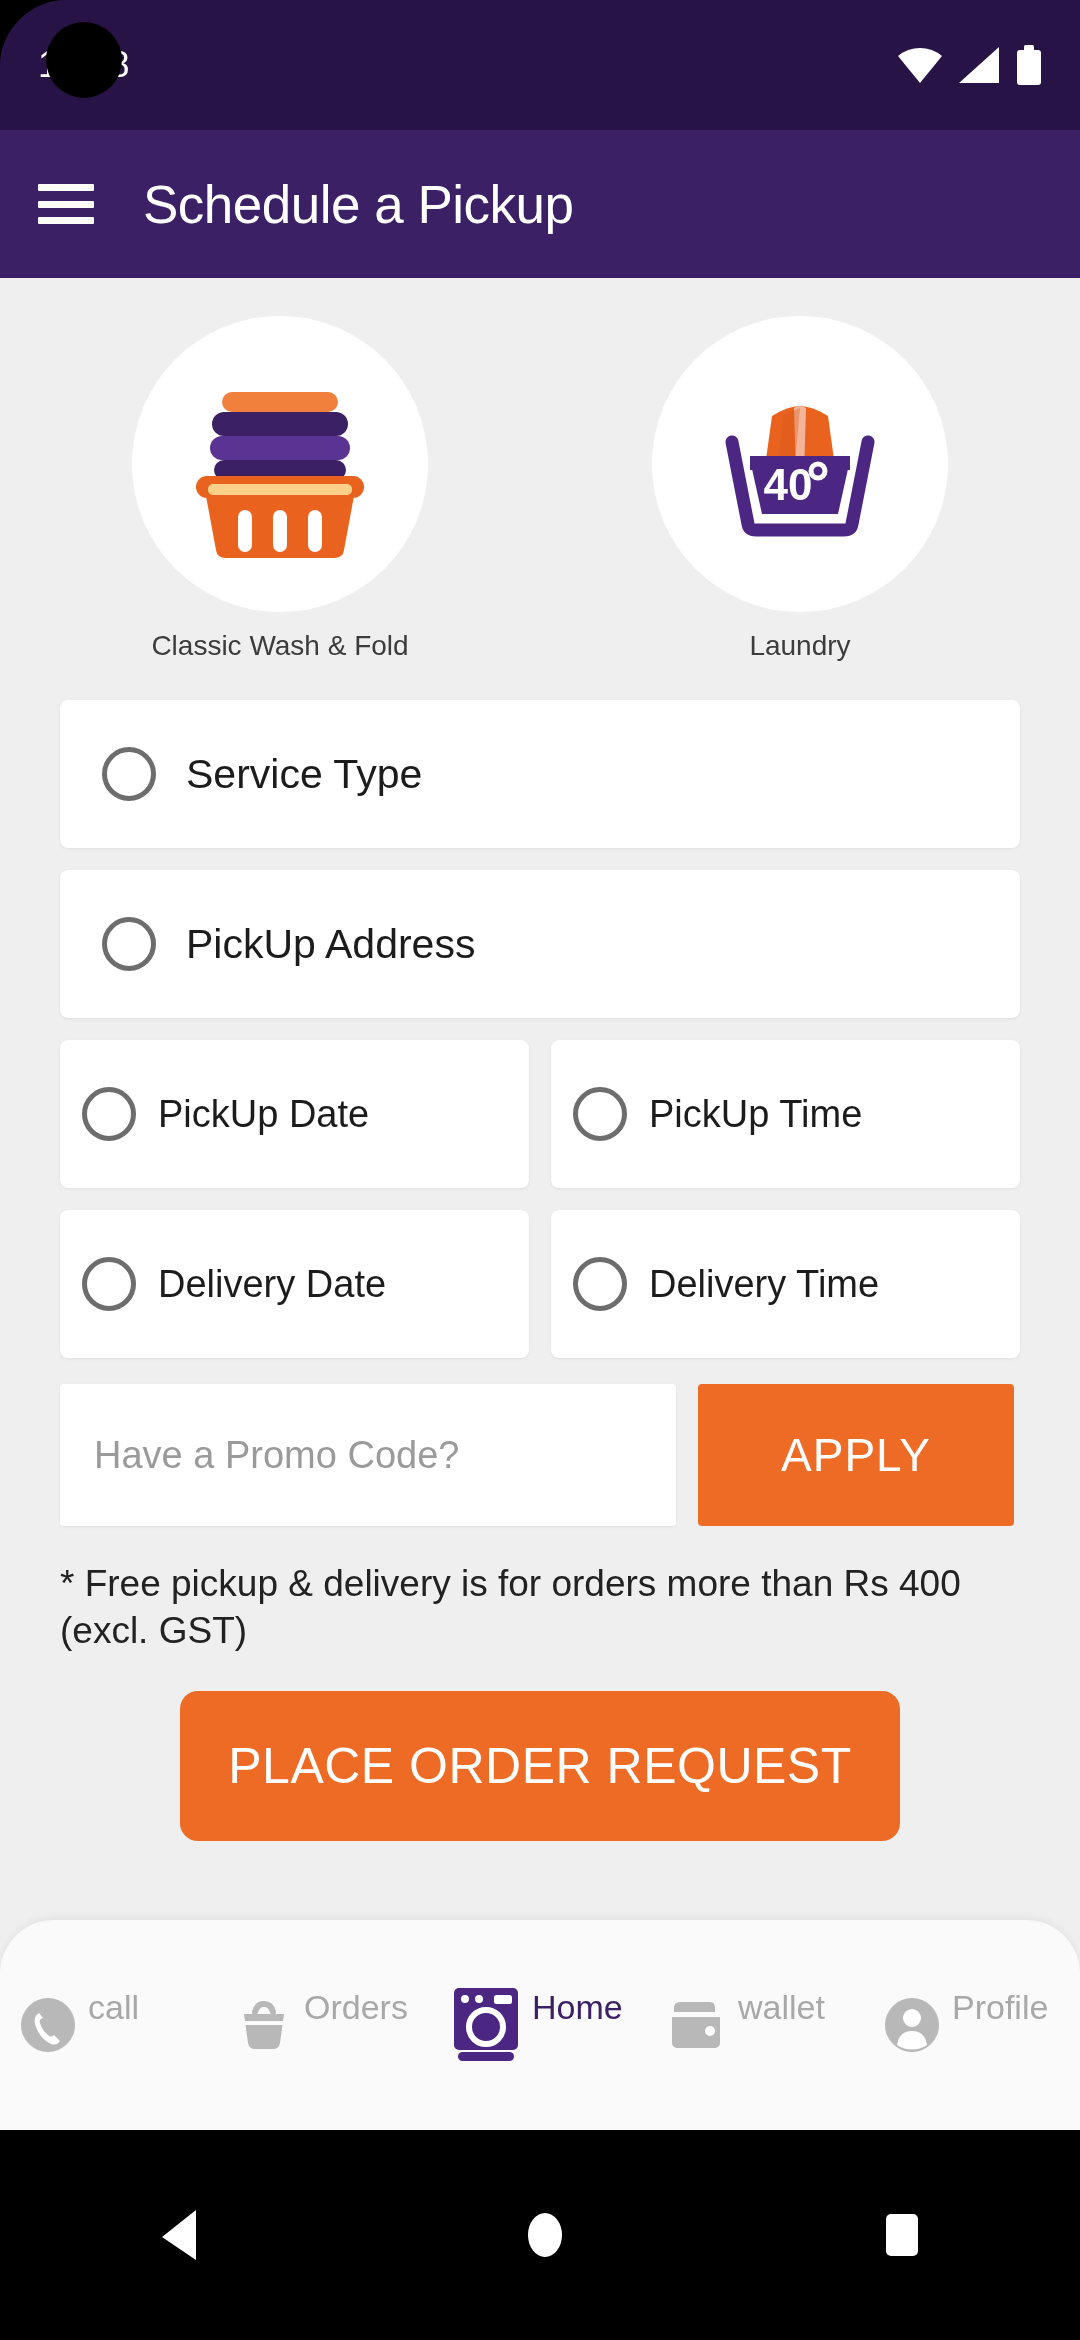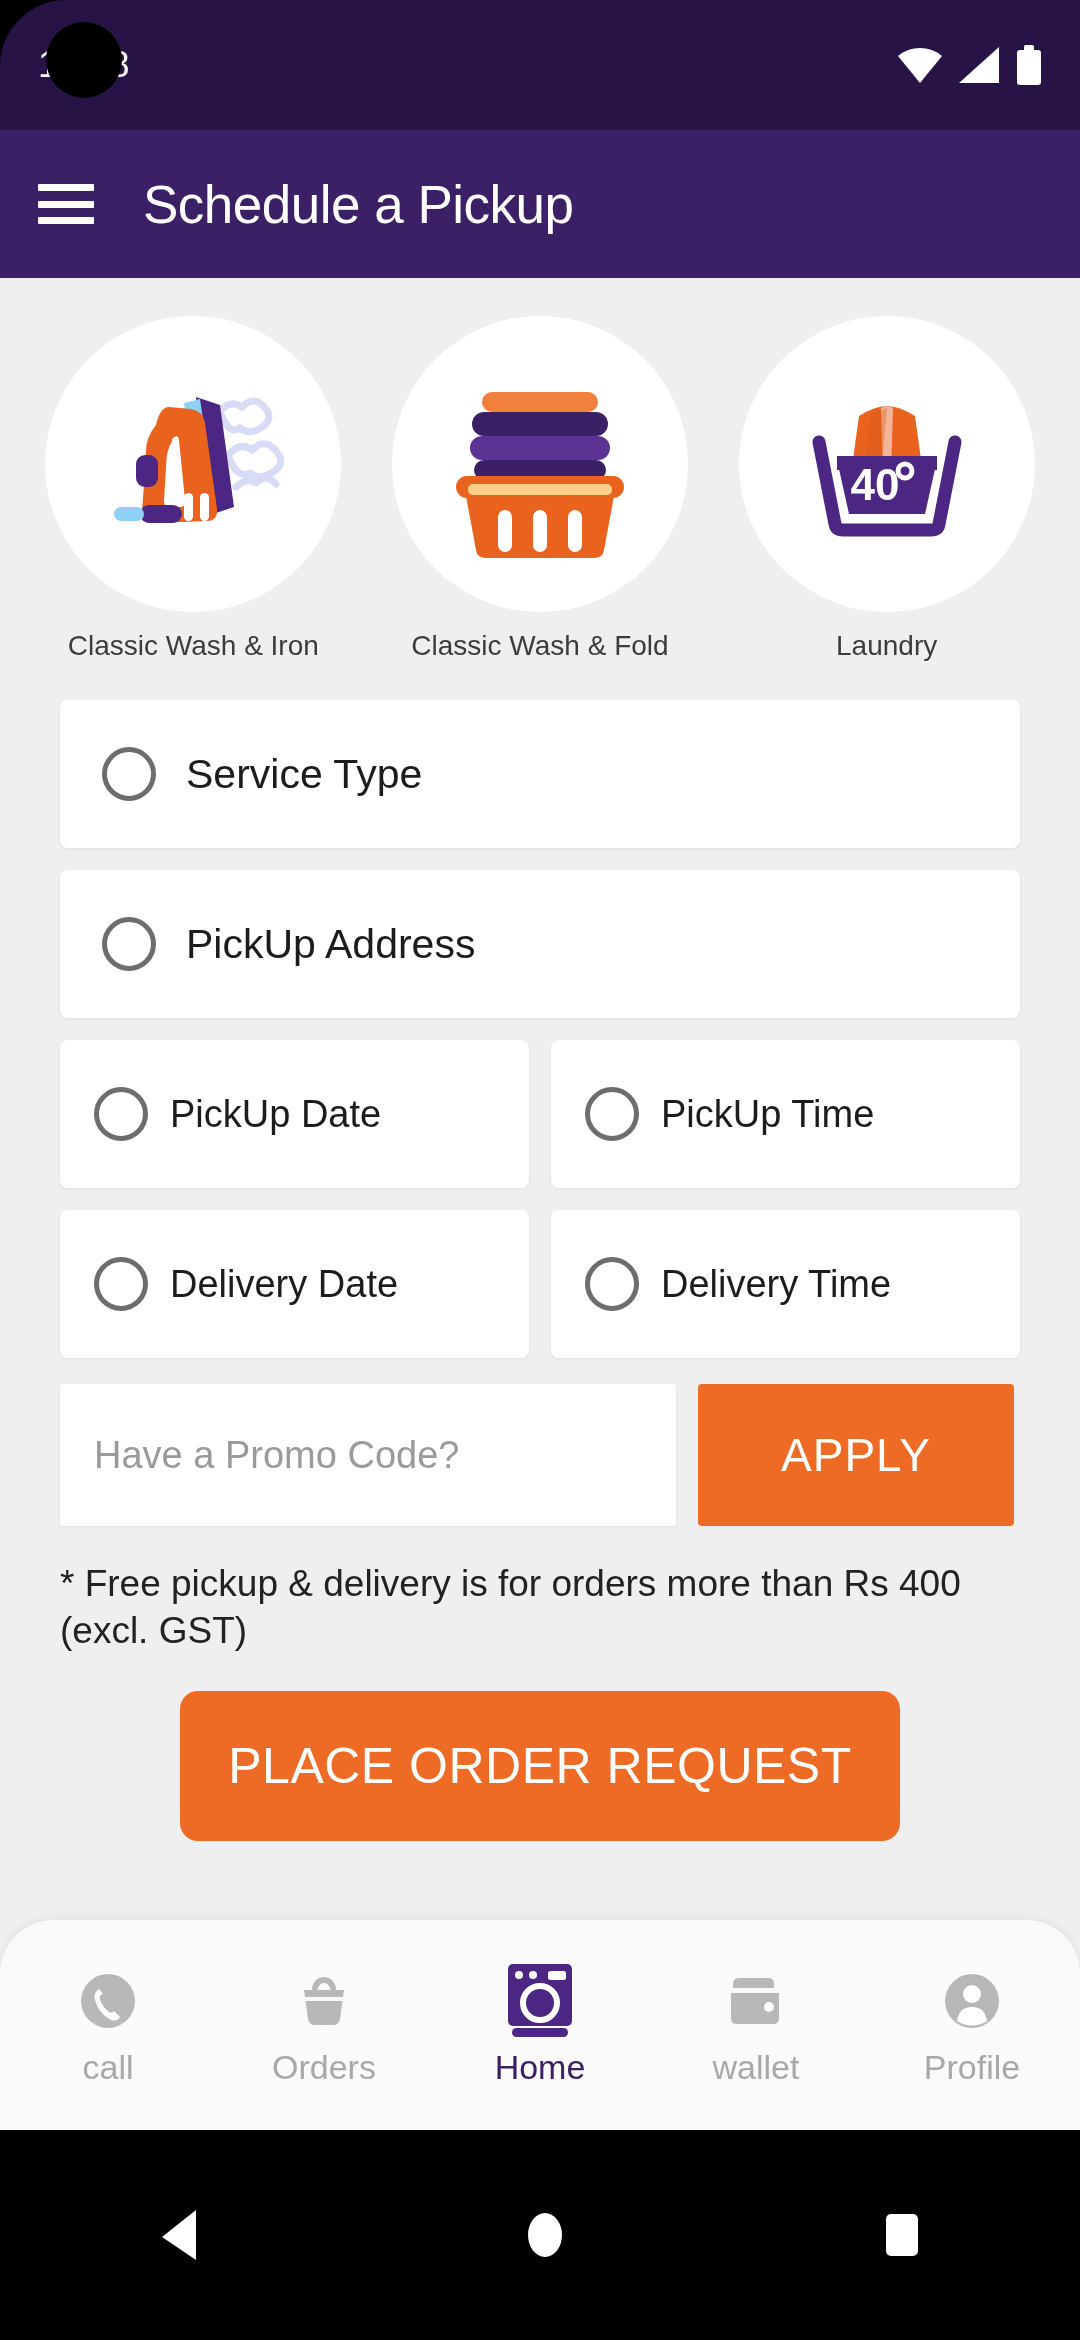--- a/index.html
+++ b/index.html
@@ -75,21 +75,21 @@
     margin-bottom:22px;
     box-shadow:0 1px 3px rgba(0,0,0,0.07);
   }
   .radio {
     width:54px; height:54px; border-radius:50%;
     border:5px solid #6d6d6d; flex:0 0 auto; background:transparent;
   }
   .card-label { font-size:41px; color:#1c1c1c; font-family:"Liberation Sans", sans-serif; }
 
   .row2 { display:flex; gap:22px; margin-bottom:22px; }
-  .row2 .card { flex:1; margin-bottom:0; padding-left:34px; gap:22px; }
+  .row2 .card { flex:1; margin-bottom:0; padding-left:22px; gap:22px; }
   .row2 .card-label { font-size:38px; }
 
   
   .promo-row { display:flex; gap:22px; align-items:stretch; margin-top:26px;
     padding:0 6px 0 0; }
   .promo-input {
     flex:1; background:#fff; border:none; border-radius:3px;
     height:142px; padding:0 34px; font-size:38px; color:#1c1c1c;
     font-family:"Liberation Sans", sans-serif;
     box-shadow:0 1px 3px rgba(0,0,0,0.07);
@@ -116,21 +116,21 @@
   }
 
   
   .bottomnav {
     position:absolute; left:0; bottom:210px; width:1080px; height:210px;
     background:#FAFAFA;
     border-top-left-radius:54px; border-top-right-radius:54px;
     display:flex; align-items:center; justify-content:space-around;
     box-shadow:0 -2px 8px rgba(0,0,0,0.06);
   }
-  .nav-item { display:flex; flex-direction:column; align-items:center; gap:10px;
+  .nav-item { display:flex; flex-direction:row; align-items:flex-start; gap:10px;
     width:180px; cursor:pointer; }
   .nav-label { font-size:34px; color:#A8A8A8; font-family:"Liberation Sans", sans-serif; }
   .nav-item.active .nav-label { color:#3B2065; }
   .nav-icon { height:74px; display:flex; align-items:center; justify-content:center; }
 
   
   .androidnav {
     position:absolute; left:0; bottom:0; width:1080px; height:210px;
     background:#000; display:flex; align-items:center; justify-content:space-around;
   }
@@ -165,49 +165,20 @@
         <span></span>
         <span></span>
     </div>
     <div class="appbar-title">Schedule a Pickup</div>
   </div>
 
   <div class="content">
 
     <div class="services-row">
 
-      <div class="service-item">
-        <div class="service-circle">
-          <svg width="210" height="210" viewBox="0 0 210 210">
-
-            <g fill="none" stroke="#D7DBF5" stroke-width="7" stroke-linecap="round">
-              <path d="M132 52 q10 -12 22 -4 q12 -12 22 0 q11 11 -2 20 q-12 9 -22 1 q-12 8 -20 -17"></path>
-              <path d="M140 96 q12 -14 24 -5 q13 -13 24 1 q11 12 -3 21 q-13 9 -23 1 q-13 7 -22 -18"></path>
-              <path d="M148 128 q10 -10 20 -4 q11 -10 20 1"></path>
-            </g>
-
-            <path d="M108 38 L132 46 L146 148 L122 156 Z" fill="#4B2683"></path>
-
-            <path d="M96 44 L112 40 L128 150 L112 154 Z" fill="#8FD0F5"></path>
-
-            <path d="M68 66 q-12 14 -10 34 l-4 52 q-1 12 10 12 l56 -2 q10 0 9 -12 l-12 -86 q-2 -12 -14 -14 l-22 -2 q-9 0 -13 18 Z" fill="#E9621E"></path>
-
-            <path d="M84 82 q-6 10 -6 26 l-2 34 q0 6 6 6 l10 0 q6 0 5 -7 l-6 -60 q-1 -7 -7 -1 Z" fill="#fff"></path>
-
-            <rect x="48" y="96" width="22" height="32" rx="9" fill="#4B2683"></rect>
-
-            <rect x="52" y="146" width="42" height="18" rx="9" fill="#4B2683"></rect>
-            <rect x="26" y="148" width="30" height="14" rx="7" fill="#8FD0F5"></rect>
-
-            <rect x="96" y="134" width="9" height="28" rx="4.5" fill="#fff"></rect>
-            <rect x="112" y="134" width="9" height="28" rx="4.5" fill="#fff"></rect>
-          </svg>
-        </div>
-        <div class="service-label">Classic Wash &amp; Iron</div>
-      </div>
 
       <div class="service-item">
         <div class="service-circle">
           <svg width="200" height="200" viewBox="0 0 200 200">
 
             <rect x="42" y="28" width="116" height="20" rx="10" fill="#F0803C"></rect>
             <rect x="32" y="48" width="136" height="24" rx="12" fill="#3B2065"></rect>
             <rect x="30" y="72" width="140" height="24" rx="12" fill="#5B3392"></rect>
             <rect x="34" y="96" width="132" height="20" rx="10" fill="#3B2065"></rect>
 

